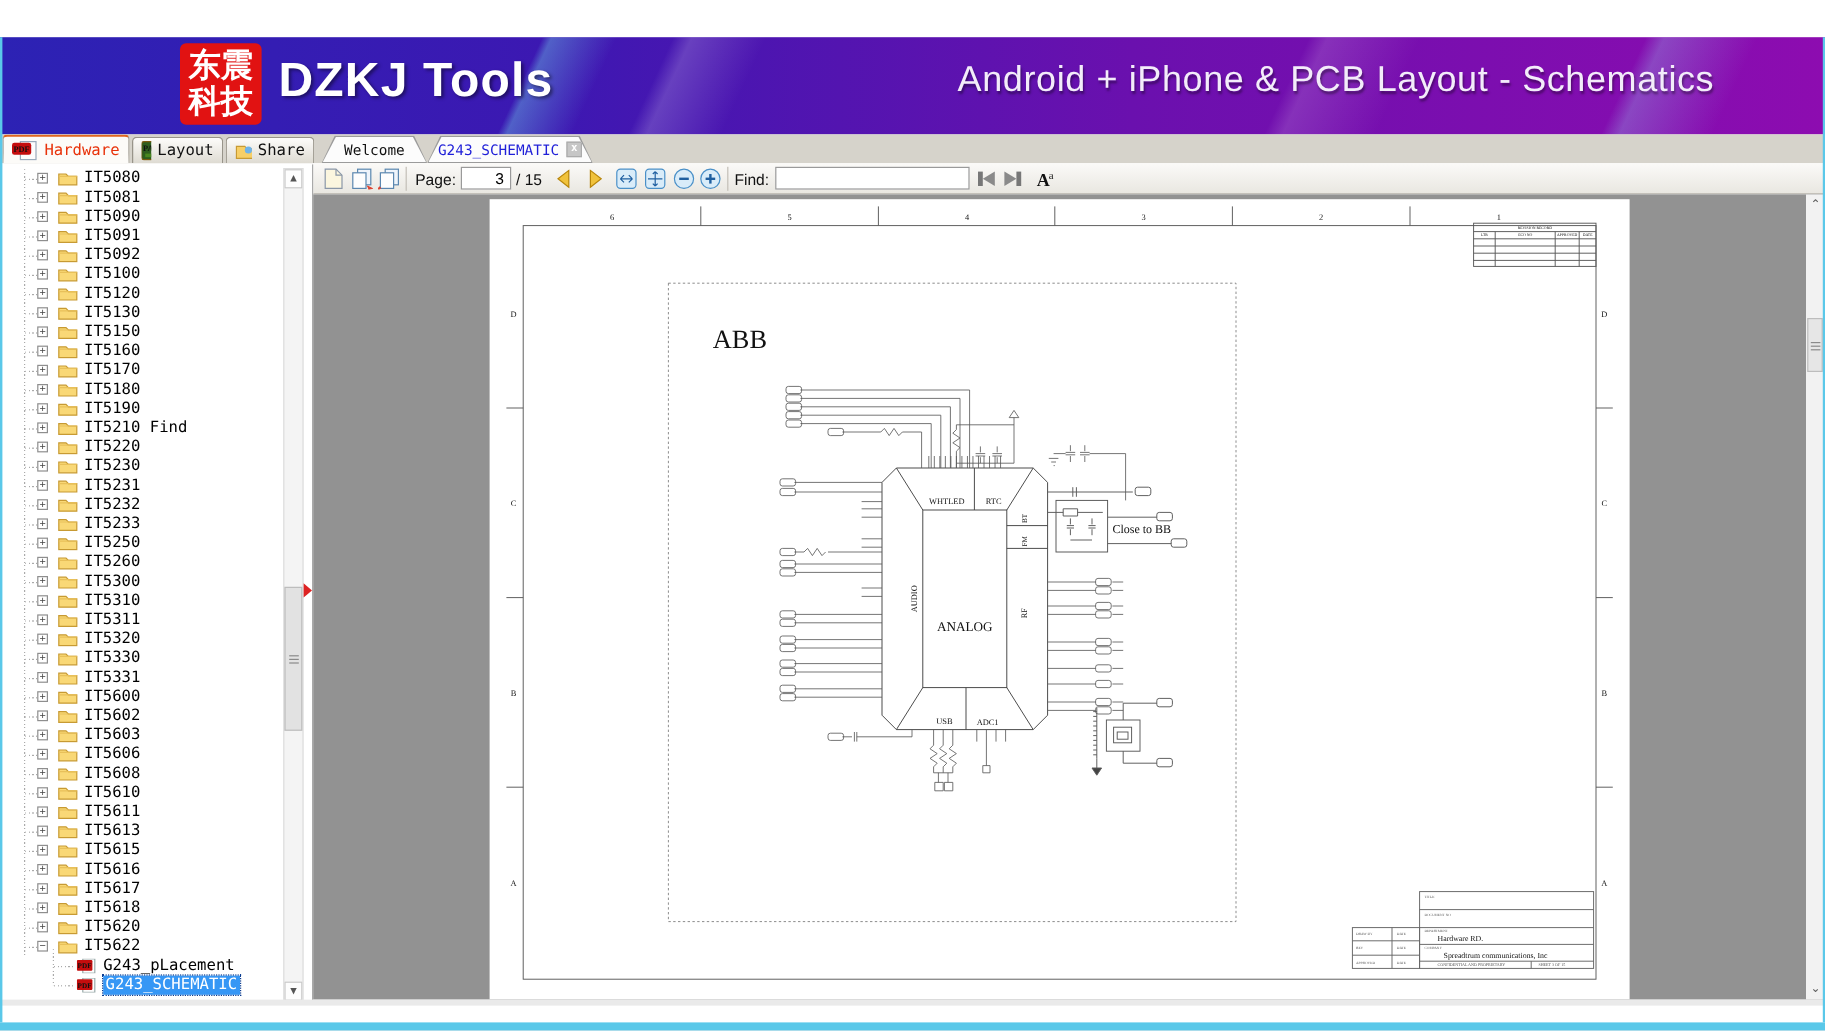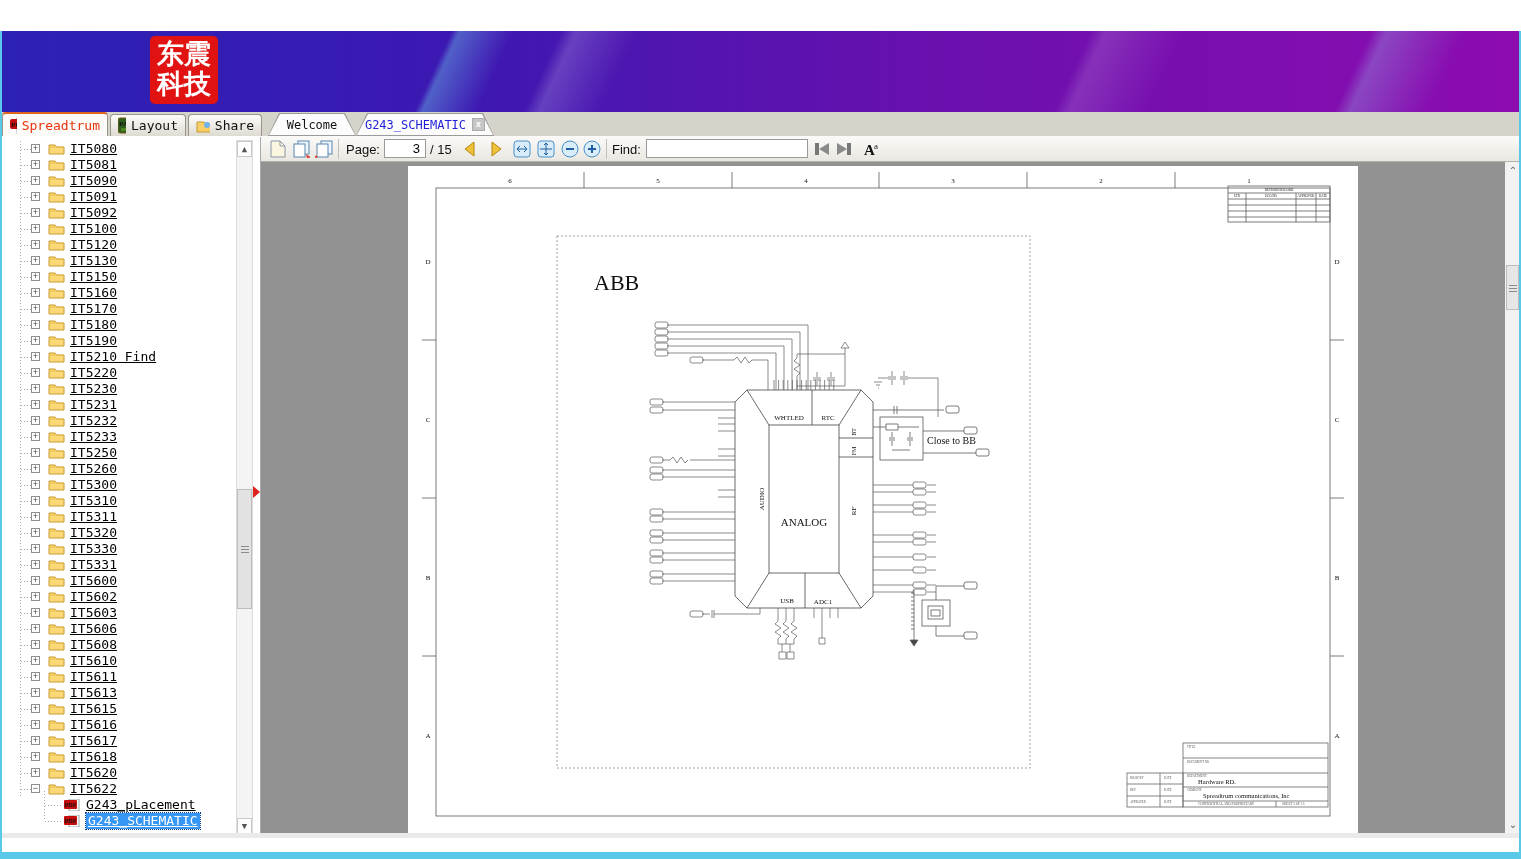--- a/index.html
+++ b/index.html
@@ -58,21 +58,21 @@
   .tblabel{position:absolute;top:6px;font-size:13px;color:#111;}
   .tbinput{position:absolute;top:3px;height:19px;border:1px solid #9a9a9a;background:#fff;
       font-size:13px;padding:0 5px;font-family:"Liberation Sans",sans-serif;}
   
   .tree{position:absolute;left:0;top:137px;width:261px;height:698px;background:#fff;
       border-right:1px solid #a9a9a9;overflow:hidden;font-family:"DejaVu Sans Mono",monospace;}
   .trow{position:absolute;left:0;height:16px;width:236px;display:flex;align-items:center;font-size:13px;color:#000;white-space:nowrap;}
   .texp{position:absolute;left:31px;top:3px;width:9px;height:9px;border:1px solid #8e8e8e;background:#fff;
       font-size:9px;line-height:7px;text-align:center;color:#444;font-family:"Liberation Sans",sans-serif;}
   .tfold{position:absolute;left:48px;top:1px;}
-  .tlabel{position:absolute;left:70px;top:0;line-height:16px;text-decoration:underline;}
+  .tlabel{position:absolute;left:70px;top:0;line-height:16px;}
   .tpdf{position:absolute;left:64px;top:2px;}
   .tlabel.child{left:86px;}
   .tlabel.sel{background:#3697f5;color:#fff;outline:1px dotted #0b3d91;padding:0 2px;}
   .vline{position:absolute;width:1px;background-image:repeating-linear-gradient(#aaa 0 1px,transparent 1px 3px);}
   .hdots{position:absolute;height:1px;background-image:repeating-linear-gradient(90deg,#aaa 0 1px,transparent 1px 3px);}
   .tscroll{position:absolute;left:236px;top:3px;width:17px;height:695px;background:#f4f4f4;border:1px solid #dcdcdc;}
   .sbtn{position:absolute;left:0;width:15px;height:16px;background:#fdfdfd;border:1px solid #c9c9c9;
       color:#555;font-size:9px;text-align:center;line-height:14px;}
   .sthumb{position:absolute;left:0;width:15px;background:#e2e2e2;border:1px solid #bdbdbd;}
   .grip{position:absolute;left:3px;width:8px;height:1px;background:#8a8a8a;box-shadow:0 3px #8a8a8a,0 -3px #8a8a8a;}
@@ -98,30 +98,32 @@
 <body>
 
 <div class="window">
 
 
   <div class="banner">
     <div class="bannerlogo">
       <div>东震</div>
       <div>科技</div>
     </div>
+    <div class="brand">DZKJ Tools</div>
+    <div class="tagline">Android + iPhone &amp; PCB Layout - Schematics</div>
   </div>
 
   <div class="tabbar">
     <div class="modetab active" style="left:2px;width:106px;">
       <svg width="22" height="17">
         <rect x="7" y="1" width="13" height="15" fill="#fdfdfd" stroke="#9ab" stroke-width="1"></rect>
         <rect x="0" y="2" width="16" height="10" rx="2" fill="#c40d0d"></rect>
         <text x="8" y="10" text-anchor="middle" font-size="7" fill="#fff" font-family="Liberation Sans,sans-serif" font-weight="bold">PDF</text>
       </svg>
-      <span>Spreadtrum</span>
+      <span>Hardware</span>
     </div>
     <div class="modetab" style="left:110px;width:76px;">
       <svg width="20" height="17">
         <rect x="0" y="1" width="20" height="15" rx="2" fill="#2e5e1e" stroke="#7a5a10"></rect>
         <text x="10" y="9" text-anchor="middle" font-size="7" fill="#f6a623" font-family="Liberation Sans,sans-serif" font-weight="bold">PADS</text>
         <rect x="3" y="11" width="14" height="3" fill="#49871f"></rect>
       </svg>
       <span>Layout</span>
     </div>
     <div class="modetab" style="left:188px;width:74px;">

